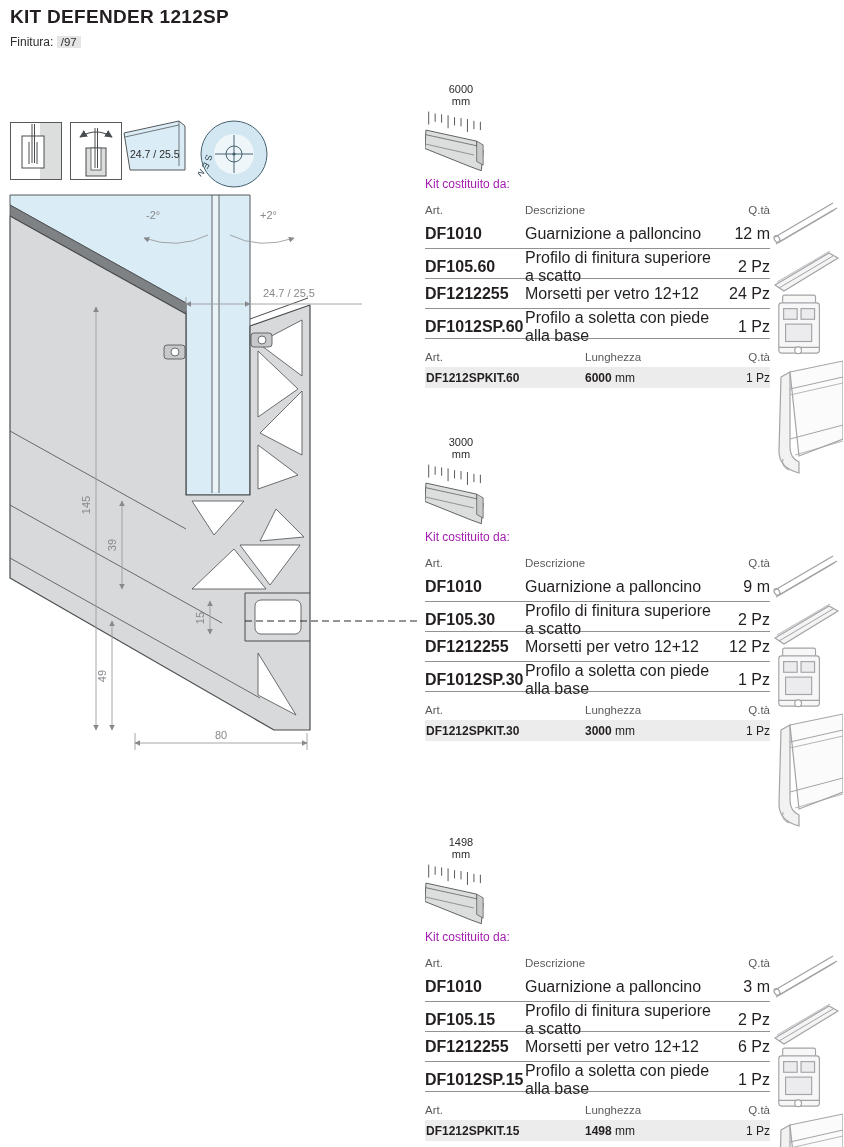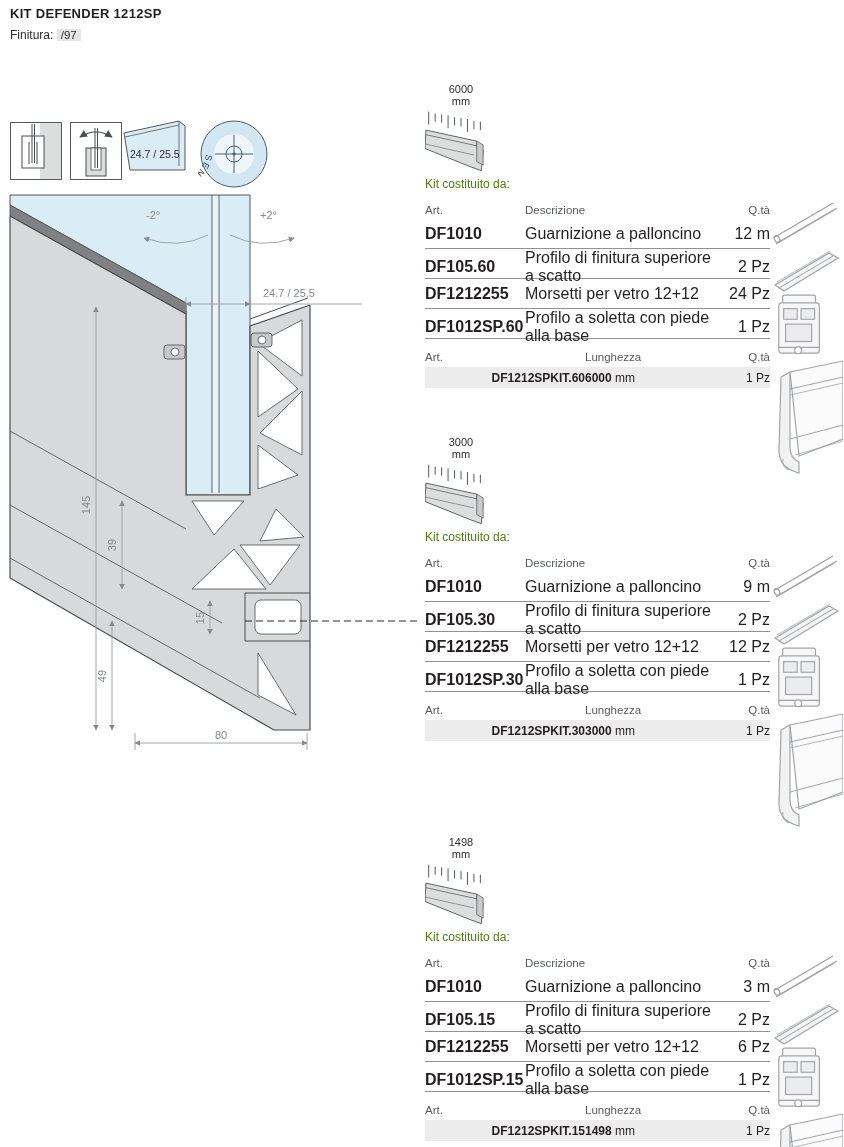--- a/index.html
+++ b/index.html
@@ -2,52 +2,52 @@
 <html><head>
 <meta charset="utf-8">
 <style>
   * { margin:0; padding:0; box-sizing:border-box; }
   html,body { background:#fff; }
   body { font-family:"Liberation Sans","DejaVu Sans",sans-serif; color:#231f20; }
   #page { position:relative; width:844px; height:1147px; background:#fff; overflow:hidden; }
 
   
   .hdr { position:absolute; left:10px; top:6px; width:400px; }
-  .hdr-title { font-size:13px; font-weight:bold; letter-spacing:.3px; margin-bottom:7px; }
+  .hdr-title { font-size:19px; font-weight:bold; letter-spacing:.3px; margin-bottom:7px; }
   .hdr-line { font-size:12px; color:#2d2d2f; margin-bottom:7px; letter-spacing:.2px; }
   .hdr-meta { font-size:12px; color:#2d2d2f; margin-bottom:7px; }
   .finish-badge { display:inline-block; background:#e5e5e5; padding:0 4px; font-size:11.5px; }
 
   
   .icon-box { position:absolute; }
   
   .drawing { position:absolute; left:8px; top:193px; width:412px; height:592px; }
   .dim-txt { font-size:11px; fill:#87898c; }
 
   
   .kit-section { position:absolute; left:425px; width:419px; height:378px; }
   .len-label { position:absolute; left:0; top:0; width:72px; text-align:center;
                font-size:11px; line-height:12px; color:#2b2b2b; }
   .ruler-wrap { position:absolute; left:0; top:25px; width:72px; height:70px; }
-  .kit-intro { position:absolute; left:0; top:94px; font-size:12px; color:#4d7c0f; }
+  .kit-intro { position:absolute; left:0; top:94px; font-size:12px; color:#a21caf; }
 
   .comp-table { position:absolute; left:0; top:118px; width:345px; }
   .t-head { display:grid; grid-template-columns:100px 1fr 56px; height:18px;
             align-items:center; font-size:11.5px; color:#595a5c; }
   .t-row  { display:grid; grid-template-columns:100px 1fr 56px; height:30px;
             align-items:center; font-size:16px; border-bottom:1px solid #8f9193; }
   .t-art { font-weight:bold; }
   .t-qty { text-align:right; }
 
   .kit-table { position:absolute; left:0; top:264px; width:345px; }
   .k-head { display:grid; grid-template-columns:160px 1fr 56px; height:20px;
             align-items:center; font-size:11.5px; color:#595a5c; }
   .k-row  { display:grid; grid-template-columns:160px 1fr 56px; height:21px;
             align-items:center; font-size:12px; background:#ececed; }
-  .k-row .t-art { padding-left:10px;text-align:right; }
+  .k-row .t-art { padding-left:1px; }
 
   .thumbs { position:absolute; left:348px; top:112px; width:71px; height:300px; }
   .thumb { position:absolute; left:0; }
 </style>
 </head>
 <body>
 
 <div id="page">
 
   <svg width="0" height="0" style="position:absolute">

